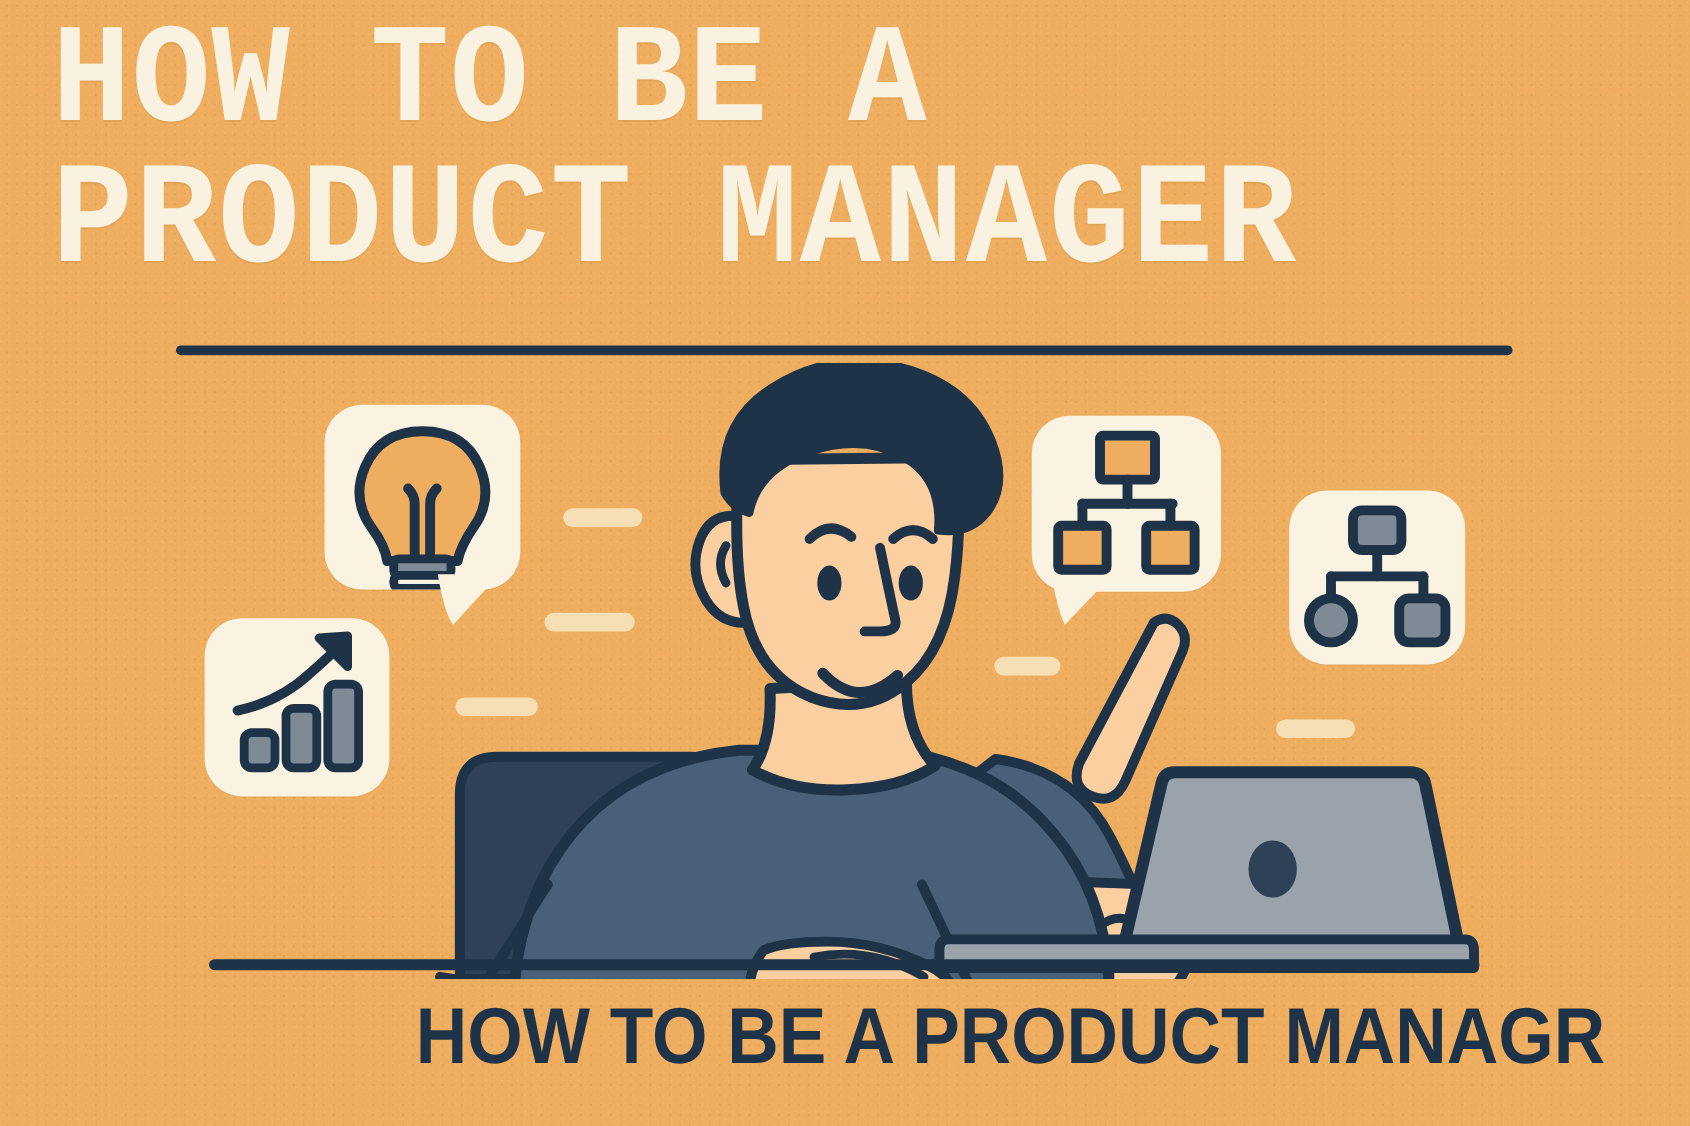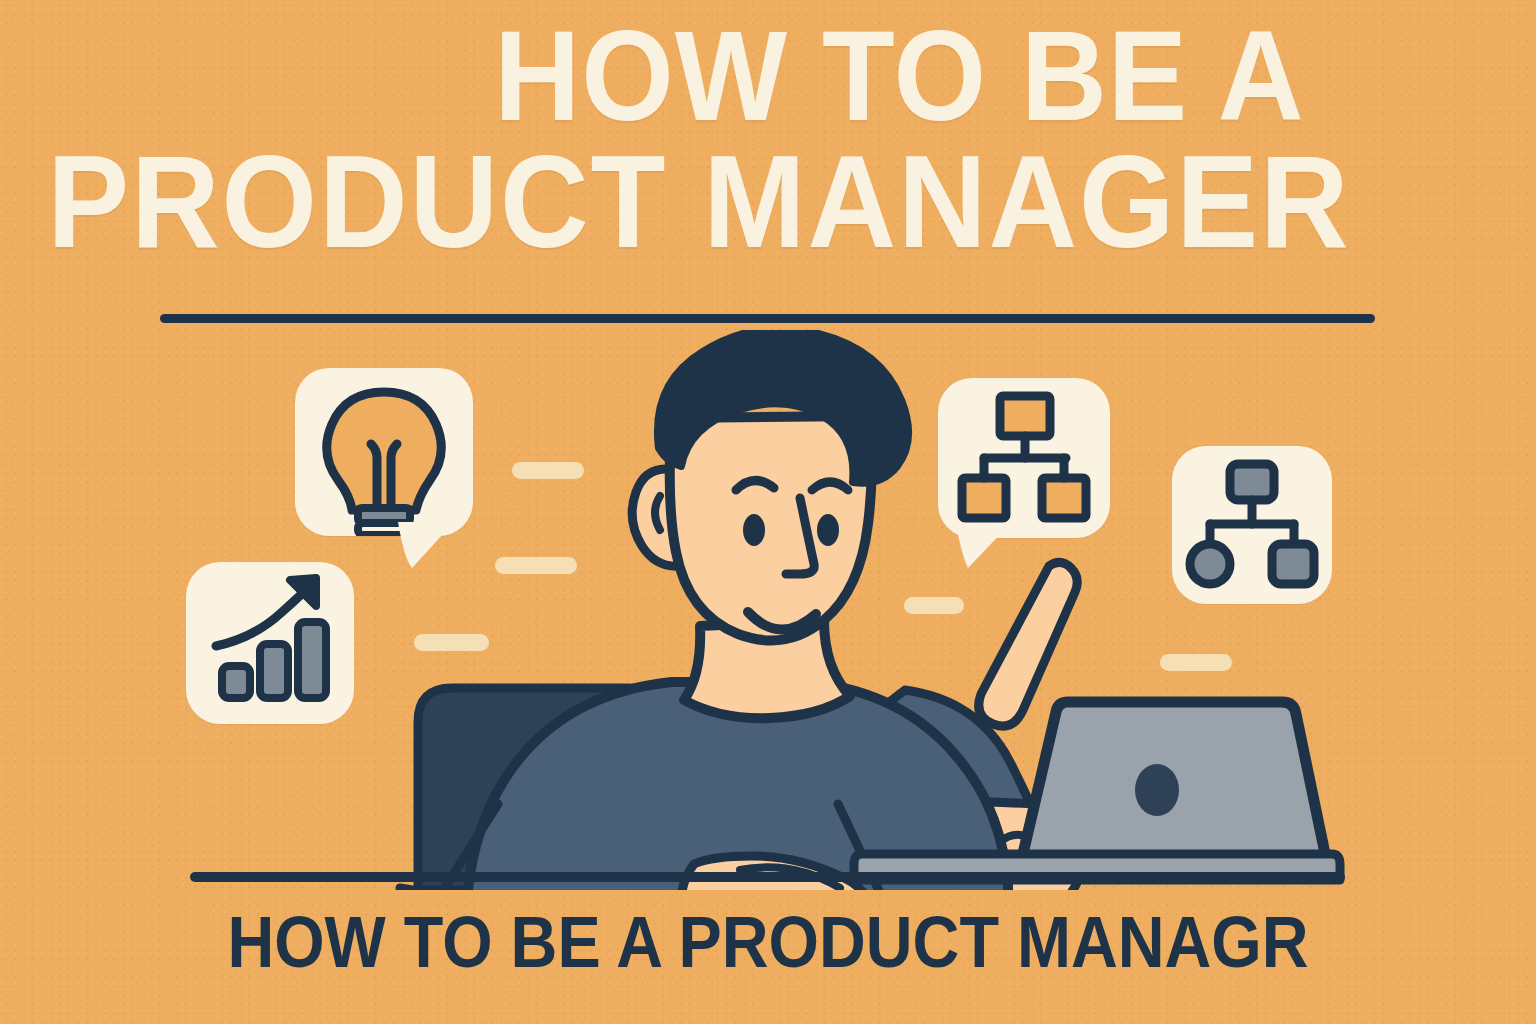--- a/index.html
+++ b/index.html
@@ -18,22 +18,23 @@
     opacity:.055;
     background-image:
       radial-gradient(circle at 20% 30%, #fff 0 1px, transparent 1px),
       radial-gradient(circle at 70% 60%, #000 0 1px, transparent 1px),
       radial-gradient(circle at 45% 85%, #fff 0 1px, transparent 1px);
     background-size:7px 7px, 9px 9px, 11px 11px;
   }
 
   
   #title-block{
-    position:absolute;left:0;top:14px;width:1352px;text-align:right;
+    position:absolute;left:0;top:14px;width:1352px;text-align:left;
     z-index:6;
+    font-family:Liberation Mono, monospace;
   }
   .title-line{
     color:#FAF2E0;
     font-weight:700;
     font-size:128px;
     line-height:.97;
     letter-spacing:1px;
     transform:scaleX(.93);
     text-shadow:0 2px 0 rgba(180,120,45,.18);
     white-space:nowrap;
@@ -45,21 +46,21 @@
     position:absolute;left:160px;top:314px;width:1215px;height:9px;
     background:#1E3348;border-radius:5px;z-index:6;
   }
   #rule-bottom{
     position:absolute;left:190px;top:872px;width:1155px;height:10px;
     background:#1E3348;border-radius:5px;z-index:9;
   }
 
   
   #footer-block{
-    position:absolute;left:0;top:906px;width:1536px;text-align:center;z-index:6;
+    position:absolute;left:0;top:906px;width:1536px;text-align:right;z-index:6;
   }
   #footer-text{
     color:#1E3348;font-weight:700;font-size:72px;letter-spacing:0px;
     transform:scaleX(.9);white-space:nowrap;line-height:1;
   }
 
   
   .dash{
     position:absolute;background:#F7DFB5;border-radius:9px;z-index:3;
   }

